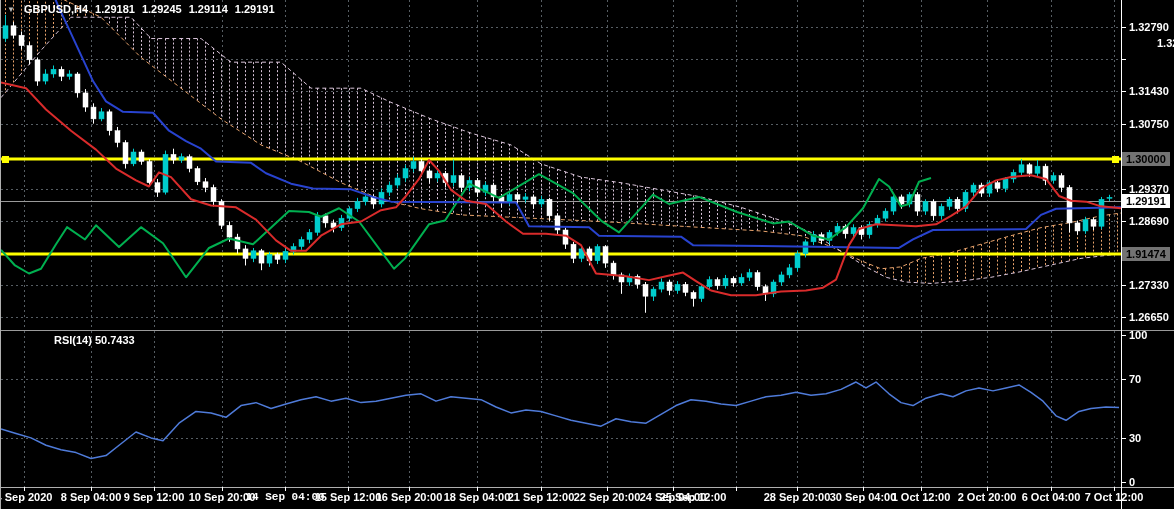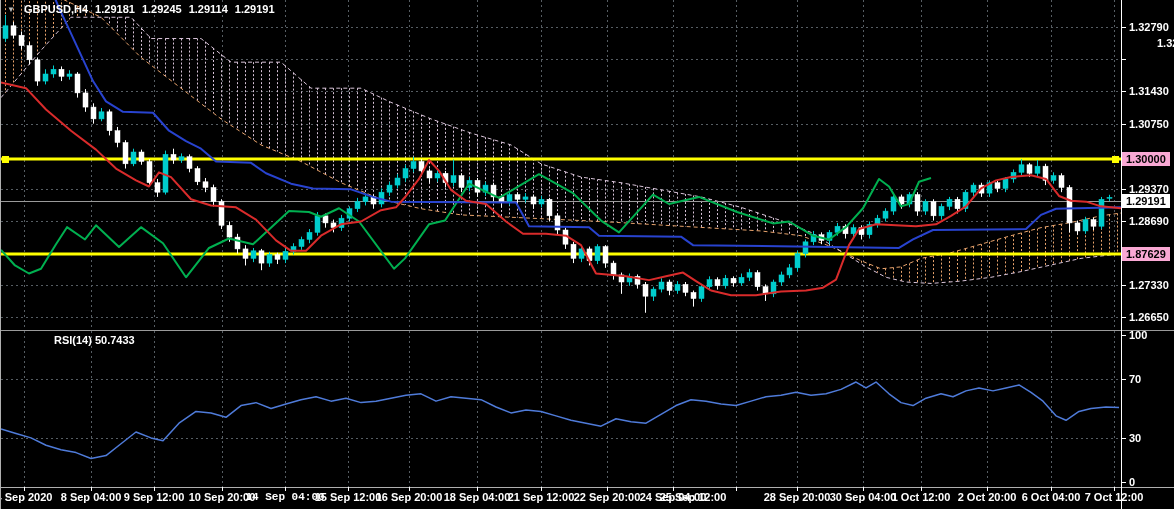--- a/index.html
+++ b/index.html
@@ -6,21 +6,21 @@
   .window{position:relative;width:1174px;height:509px;background:#000;overflow:hidden;
           font-family:"Liberation Sans",sans-serif;border-left:1px solid #b0b0b0;box-sizing:border-box;}
   svg{position:absolute;left:0;top:0;}
   .title{position:absolute;left:6px;top:3px;display:flex;align-items:center;gap:7px;
          color:#fff;font-size:11px;font-weight:700;white-space:nowrap;z-index:5;}
   .title .tri{color:#b8b8b8;font-size:8px;margin-right:2px;}
   .rsi-label{position:absolute;left:6px;top:334px;color:#fff;font-size:11px;font-weight:700;z-index:5;padding-left:47px;}
   .axlabel{position:absolute;left:1128px;color:#fff;font-size:11px;font-weight:700;line-height:14px;white-space:nowrap;z-index:4;}
   .axbox{position:absolute;left:1121px;font-size:11px;font-weight:700;line-height:14px;
          padding:0 4px;white-space:nowrap;z-index:6;}
-  .axbox.yellow{background:#f9a8d4;color:#000;}
+  .axbox.yellow{background:#737373;color:#000;}
   .axbox.current{background:#ffffff;color:#000;}
   .tlabel{position:absolute;top:491px;transform:translateX(-50%);color:#fff;font-size:11px;
           font-weight:700;white-space:nowrap;z-index:4;}
 </style>
 </head>
 <body>
 
 <div class="window">
   <svg id="chart-svg" width="1174" height="509">
       <rect x="0" y="0" width="1174" height="509" fill="#000000"></rect>
@@ -837,21 +837,21 @@
 
   <div id="price-axis">
       <div class="axlabel" style="top: 20px;">1.32790</div>
       <div class="axlabel" style="top: 36px; margin-left: 28px;">1.32110</div>
       <div class="axlabel" style="top: 84px;">1.31430</div>
       <div class="axlabel" style="top: 117px;">1.30750</div>
       <div class="axbox yellow" style="top: 152px;">1.30000</div>
       <div class="axlabel" style="top: 182px;">1.29370</div>
       <div class="axbox current" style="top: 194px;">1.29191</div>
       <div class="axlabel" style="top: 214px;">1.28690</div>
-      <div class="axbox yellow" style="top: 247px;">1.87629</div>
+      <div class="axbox yellow" style="top: 247px;">1.91474</div>
       <div class="axlabel" style="top: 278px;">1.27330</div>
       <div class="axlabel" style="top: 310px;">1.26650</div>
     </div>
   <div id="rsi-axis">
       <div class="axlabel" style="top: 328px;">100</div>
       <div class="axlabel" style="top: 372px;">70</div>
       <div class="axlabel" style="top: 431px;">30</div>
       <div class="axlabel" style="top: 475px;">0</div>
     </div>
   <div id="time-axis">

